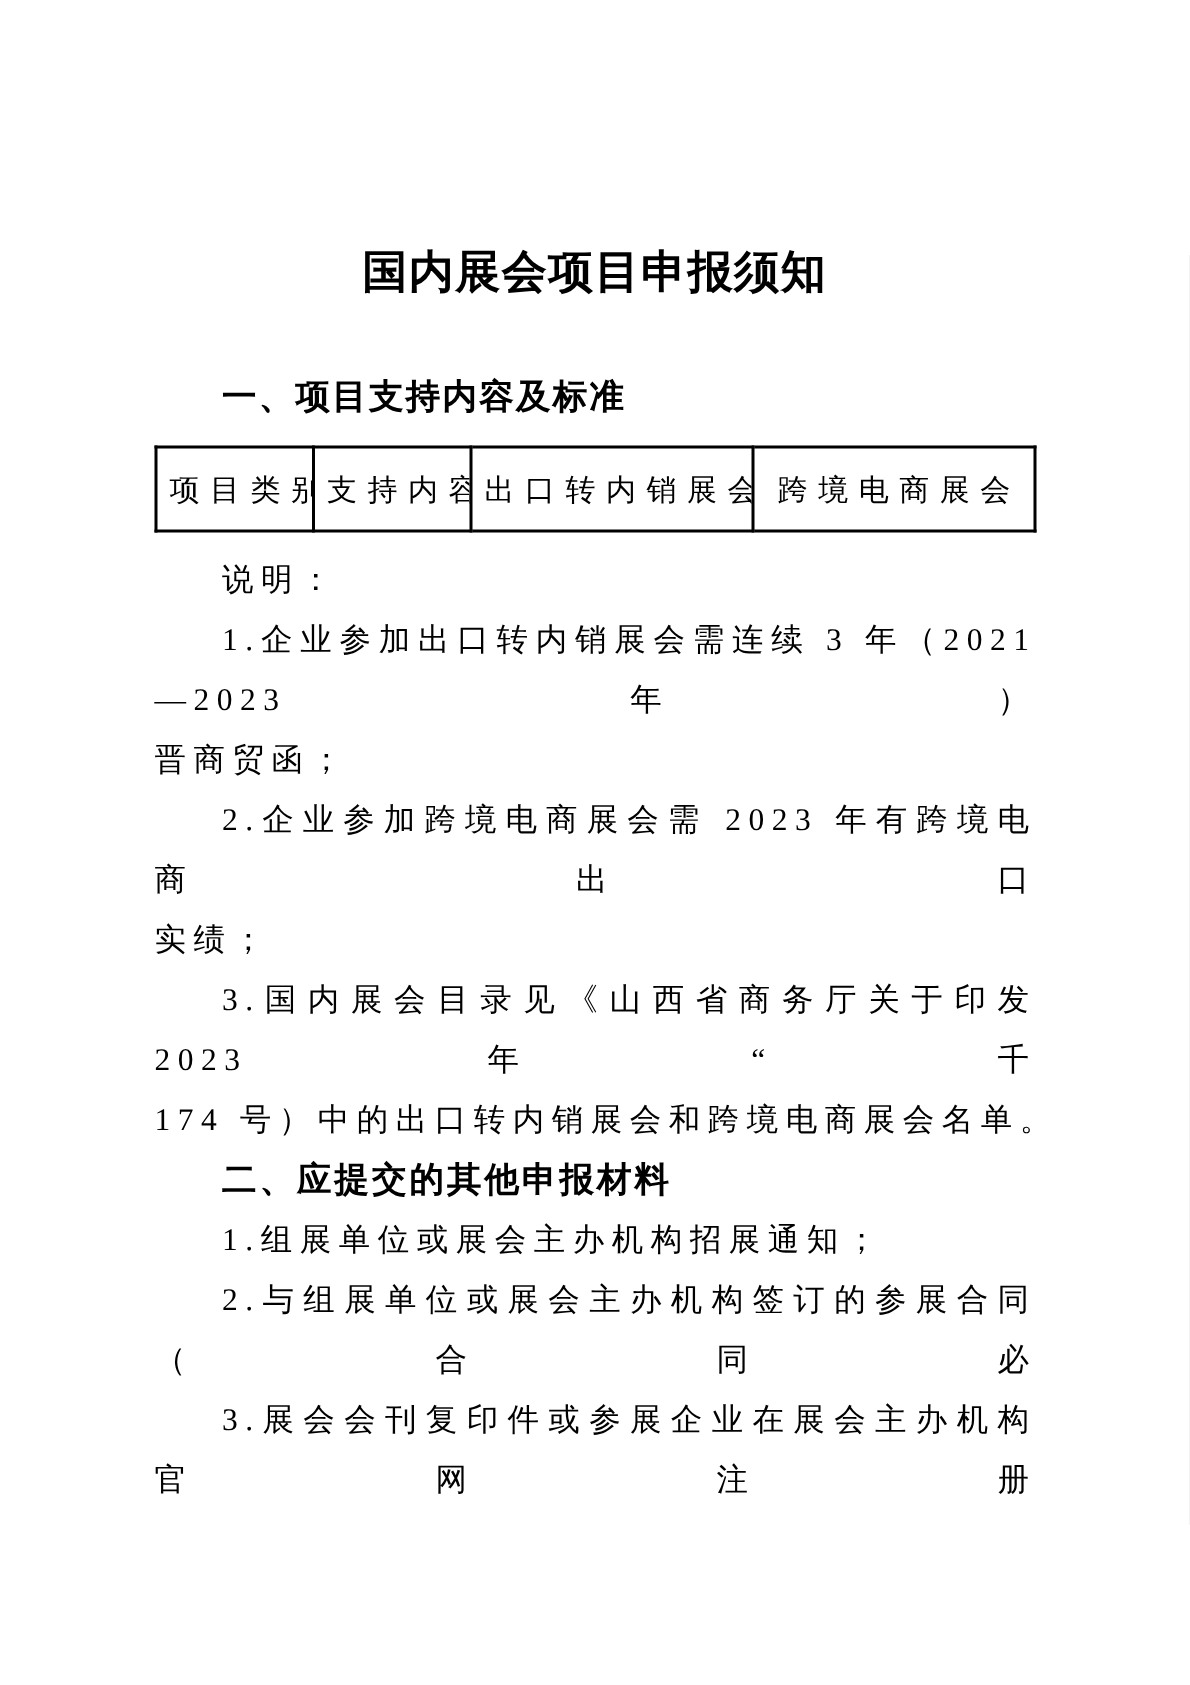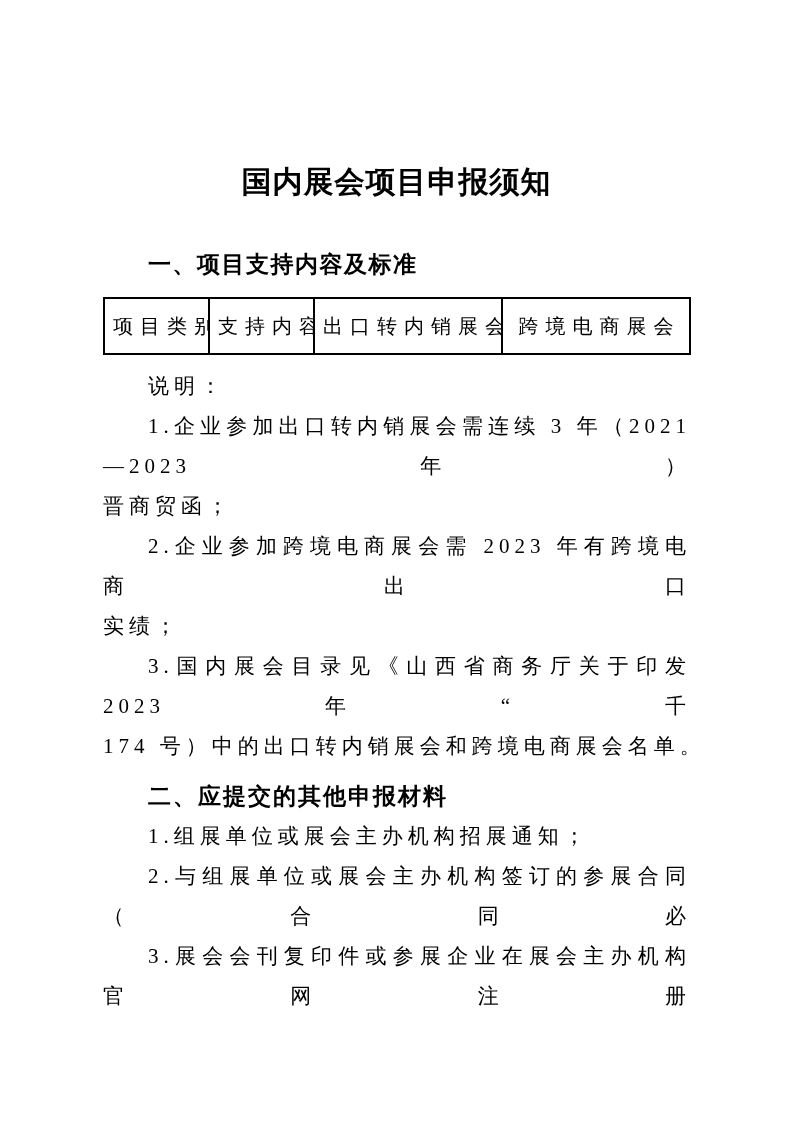--- a/index.html
+++ b/index.html
@@ -21,21 +21,20 @@
     font-weight: bold;
     font-size: 30px;
     letter-spacing: 1px;
     line-height: 38px;
   }
   .sec-heading {
     font-family: "Liberation Sans", "DejaVu Sans", sans-serif;
     font-weight: bold;
     font-size: 23px;
     letter-spacing: 1.5px;
-    margin-top: 10px;
   }
   .heading1 {
     margin: 48px 0 18px 148px;
     line-height: 30px;
   }
   .support-table {
     margin: 15px 0 0 103px;
     border-collapse: collapse;
     table-layout: fixed;
     width: 586px;

